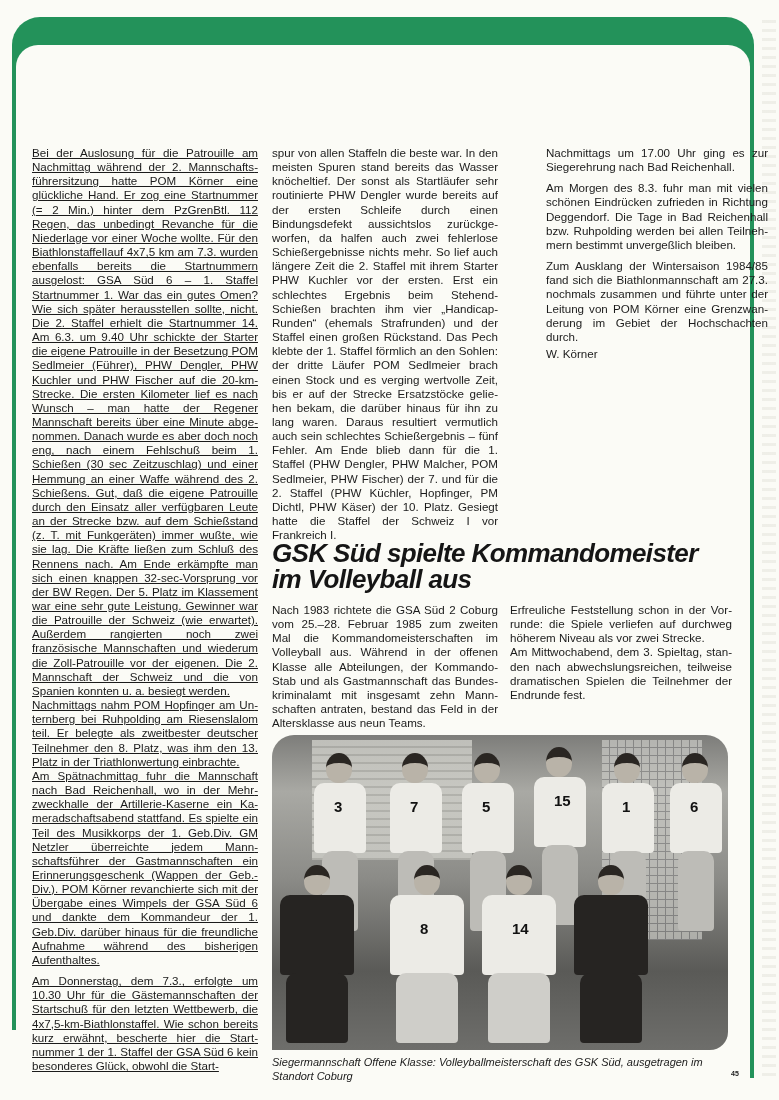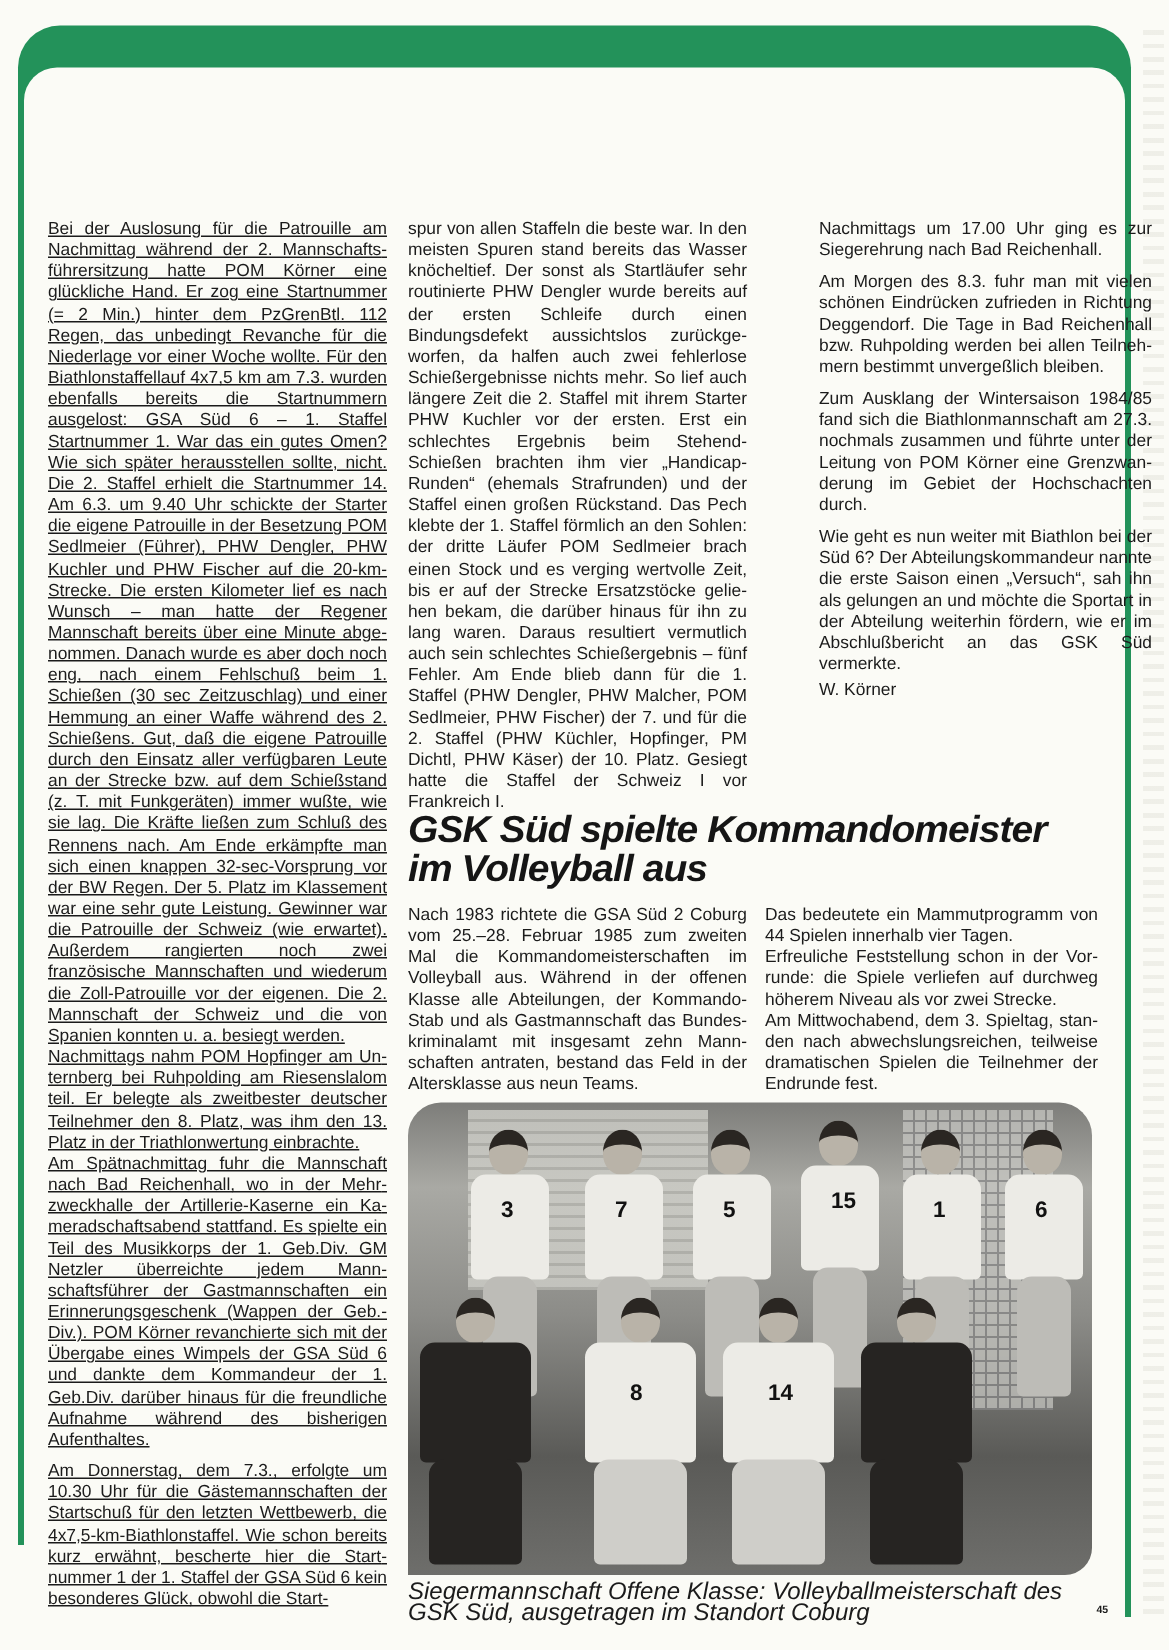--- a/index.html
+++ b/index.html
@@ -56,21 +56,21 @@
   .photo .net { position:absolute; left:330px; top:5px; width:100px; height:200px;
     background:repeating-linear-gradient(90deg,transparent 0 7px,#888 7px 8px),repeating-linear-gradient(180deg,#cbcbc6 0 7px,#888 7px 8px); opacity:.7;}
   .player { position:absolute; }
   .player .head { position:absolute; width:26px; height:30px; border-radius:50% 50% 45% 45%;
     background:#b9b3a8; border-top:10px solid #2a2622; box-sizing:border-box; }
   .player .shirt { position:absolute; background:#ecebe6; border-radius:10px 10px 4px 4px; }
   .player .num { position:absolute; font-weight:bold; font-size:15px; color:#111; }
   .player .dark { background:#262422; }
   .caption {
     position:absolute; left:272px; top:1055px; width:460px;
-    font-style:italic; font-size:16px; line-height:14px;
+    font-style:italic; font-size:11px; line-height:14px;
   }
   .page-number {
     position:absolute; left:731px; top:1070px; font-size:7px; font-weight:bold;
   }
 </style>
 </head>
 <body>
 
 <div class="frame-top"></div>
 <div class="frame-inner"></div>
@@ -86,34 +86,32 @@
 </div>
 
 <div id="col2" class="col">
   <p>spur von allen Staffeln die beste war. In den meisten Spuren stand bereits das Wasser knöcheltief. Der sonst als Startläu­fer sehr routinierte PHW Dengler wurde bereits auf der ersten Schleife durch einen Bindungsdefekt aussichtslos zurückge­worfen, da halfen auch zwei fehlerlose Schießergebnisse nichts mehr. So lief auch längere Zeit die 2. Staffel mit ihrem Starter PHW Kuchler vor der ersten. Erst ein schlechtes Ergebnis beim Stehend-Schießen brachten ihm vier „Handicap-Runden“ (ehemals Strafrunden) und der Staffel einen großen Rückstand. Das Pech klebte der 1. Staffel förmlich an den Soh­len: der dritte Läufer POM Sedlmeier brach einen Stock und es verging wertvolle Zeit, bis er auf der Strecke Ersatzstöcke gelie­hen bekam, die darüber hinaus für ihn zu lang waren. Daraus resultiert vermutlich auch sein schlechtes Schießergebnis – fünf Fehler. Am Ende blieb dann für die 1. Staffel (PHW Dengler, PHW Malcher, POM Sedlmeier, PHW Fischer) der 7. und für die 2. Staffel (PHW Küchler, Hopfinger, PM Dichtl, PHW Käser) der 10. Platz. Gesiegt hatte die Staffel der Schweiz I vor Frankreich I.</p>
 </div>
 
 <div id="col3" class="col">
   <p>Nachmittags um 17.00 Uhr ging es zur Siegerehrung nach Bad Reichenhall.</p>
   <p>Am Morgen des 8.3. fuhr man mit vielen schönen Eindrücken zufrieden in Richtung Deggendorf. Die Tage in Bad Reichenhall bzw. Ruhpolding werden bei allen Teilneh­mern bestimmt unvergeßlich bleiben.</p>
   <p>Zum Ausklang der Wintersaison 1984/85 fand sich die Biathlonmannschaft am 27.3. nochmals zusammen und führte unter der Leitung von POM Körner eine Grenzwan­derung im Gebiet der Hochschachten durch.</p>
-  <p>Wie geht es nun weiter mit Biathlon bei der Süd 6? Der Abteilungskommandeur nannte die erste Saison einen „Versuch“, sah ihn als gelungen an und möchte die Sportart in der Abteilung weiterhin fördern, wie er im Abschlußbericht an das GSK Süd vermerkte.</p>
   <div class="signature">W. Körner</div>
 </div>
 
 <h1 class="headline" style="margin:0;">
   <span>GSK Süd spielte Kommandomeister</span>
   <span>im Volleyball aus</span>
 </h1>
 
 <div id="sub1" class="col">
   <p>Nach 1983 richtete die GSA Süd 2 Coburg vom 25.–28. Februar 1985 zum zweiten Mal die Kommandomeisterschaften im Volleyball aus. Während in der offenen Klasse alle Abteilungen, der Kommando-Stab und als Gastmannschaft das Bundes­kriminalamt mit insgesamt zehn Mann­schaften antraten, bestand das Feld in der Altersklasse aus neun Teams.</p>
 </div>
 <div id="sub2" class="col">
-  <p class="tight">Das bedeutete ein Mammutprogramm von 44 Spielen innerhalb vier Tagen.</p>
   <p class="tight">Erfreuliche Feststellung schon in der Vor­runde: die Spiele verliefen auf durchweg höherem Niveau als vor zwei Strecke.</p>
   <p class="tight">Am Mittwochabend, dem 3. Spieltag, stan­den nach abwechslungsreichen, teilweise dramatischen Spielen die Teilnehmer der Endrunde fest.</p>
 </div>
 
 <div class="photo">
   <div class="wall"></div>
   <div class="net"></div>
   <div id="back-row">
       <div class="player" style="left: 42px; top: 18px;">
         <div class="head" style="left:12px;top:0"></div>

